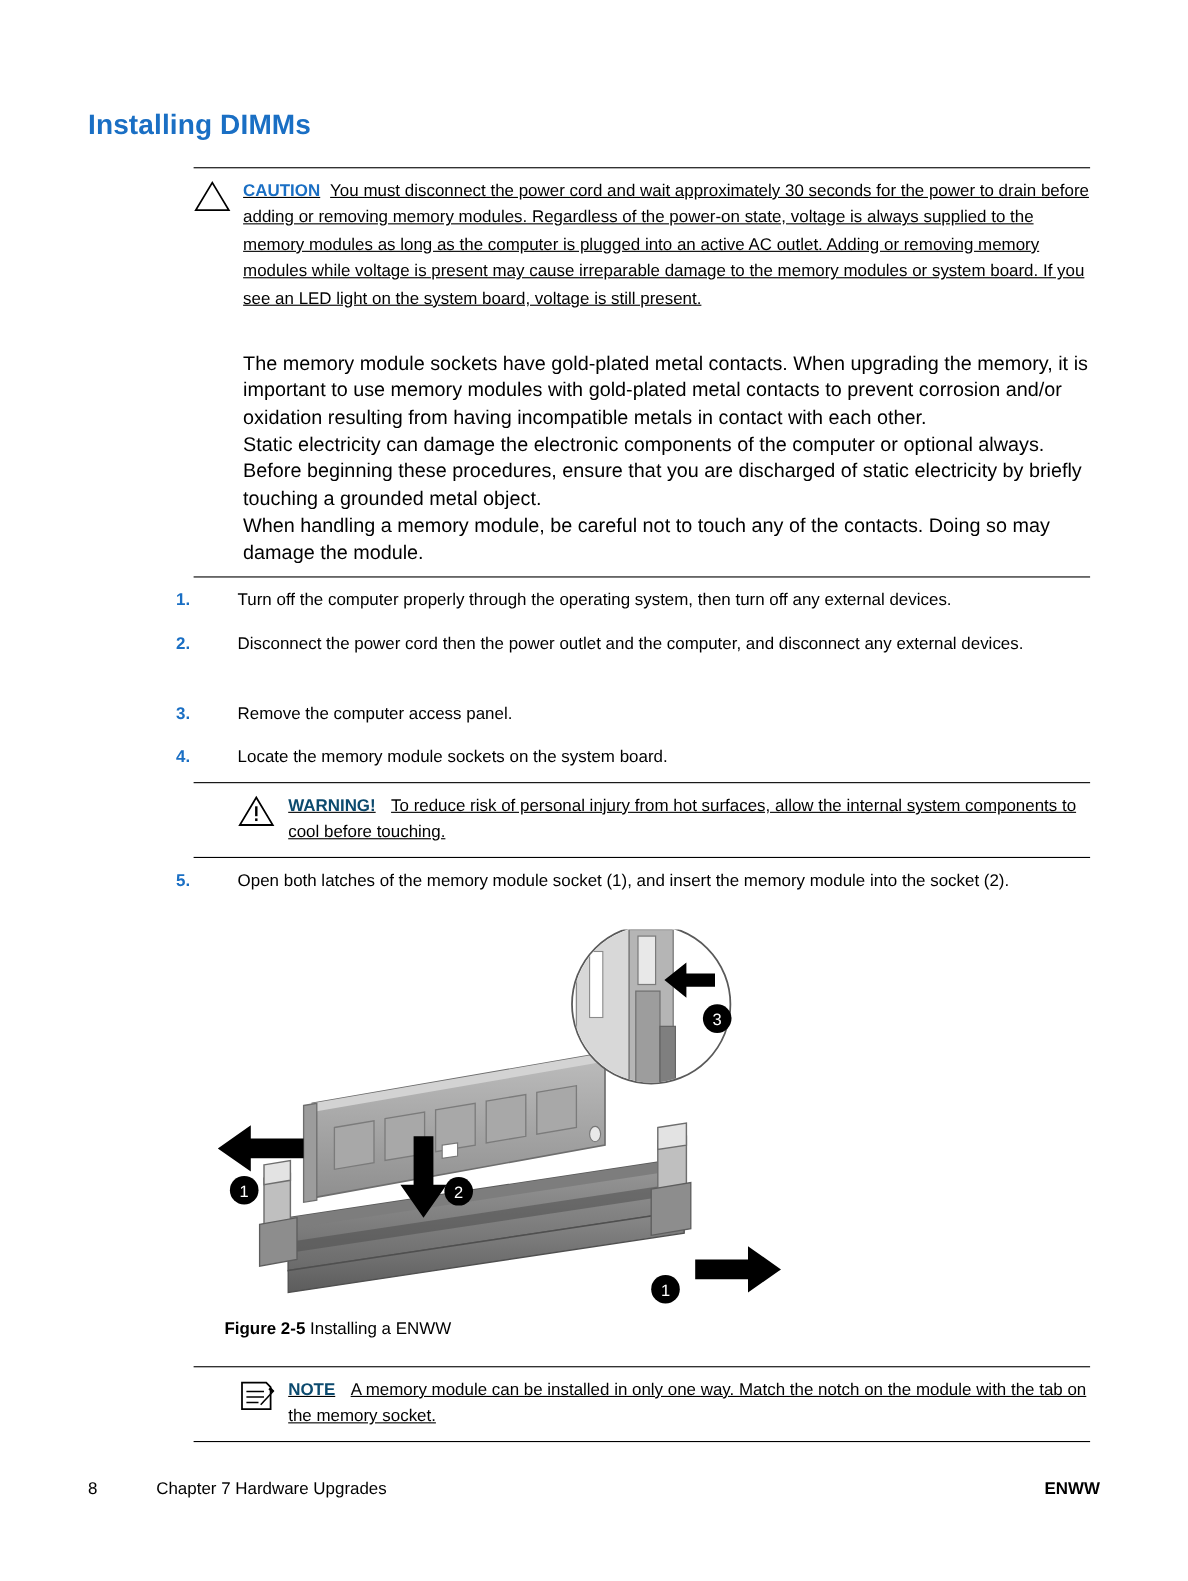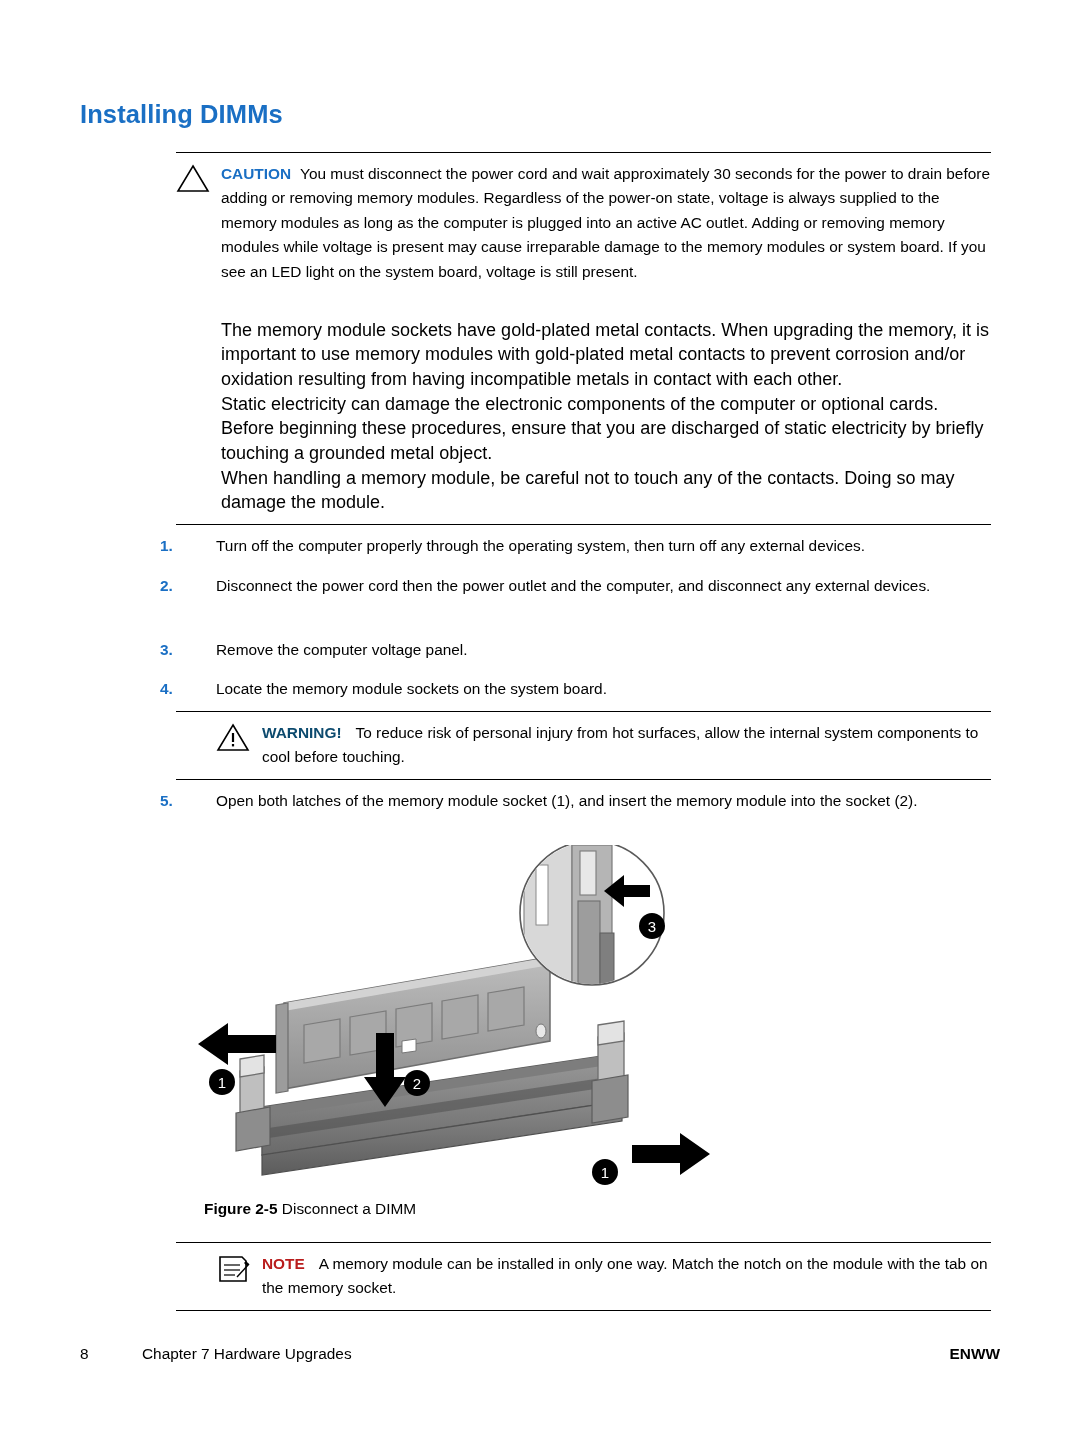--- a/index.html
+++ b/index.html
@@ -40,20 +40,21 @@
     box-sizing: border-box;
   }
   .notice .rule {
     height: 1px;
     background: #000;
     width: 100%;
   }
   .notice-body {
     position: relative;
     padding: 9px 0 9px 45px;
+    text-decoration: underline;
   }
   .notice-icon {
     position: absolute;
     left: 0px;
     top: 10px;
     width: 34px;
     height: 30px;
   }
   .notice p {
     margin: 0;
@@ -63,21 +64,21 @@
   }
   .lbl-caution {
     color: #1a6fc4;
     font-weight: bold;
   }
   .lbl-warning {
     color: #0c4a6e;
     font-weight: bold;
   }
   .lbl-note {
-    color: #b91c1c;
+    color: #0c4a6e;
     font-weight: bold;
   }
   .gap-after-label { display: inline-block; width: 9px; }
 
   
   .plain-para {
     position: absolute;
     left: 221px;
     width: 770px;
     margin: 0;
@@ -154,36 +155,36 @@
       <span class="notice-icon">
         <svg width="34" height="30" viewBox="0 0 34 30">
           <polygon points="17,3 32,28 2,28" fill="none" stroke="#000" stroke-width="1.6"></polygon>
         </svg>
       </span>
       <p><span class="lbl-caution">CAUTION</span><span class="gap-after-label"></span><span>You must disconnect the power cord and wait approximately 30 seconds for the power to drain before adding or removing memory modules. Regardless of the power-on state, voltage is always supplied to the memory modules as long as the computer is plugged into an active AC outlet. Adding or removing memory modules while voltage is present may cause irreparable damage to the memory modules or system board. If you see an LED light on the system board, voltage is still present.</span></p>
     </div>
   </div>
 
   <p class="plain-para" style="top:318px;">The memory module sockets have gold-plated metal contacts. When upgrading the memory, it is important to use memory modules with gold-plated metal contacts to prevent corrosion and/or oxidation resulting from having incompatible metals in contact with each other.</p>
-  <p class="plain-para" style="top:392px;">Static electricity can damage the electronic components of the computer or optional cards. Before beginning these procedures, ensure that you are discharged of static electricity by briefly touching a grounded metal object.</p>
+  <p class="plain-para" style="top:392px;">Static electricity can damage the electronic components of the computer or optional always. Before beginning these procedures, ensure that you are discharged of static electricity by briefly touching a grounded metal object.</p>
   <p class="plain-para" style="top:466px;">When handling a memory module, be careful not to touch any of the contacts. Doing so may damage the module.</p>
 
   <div style="position:absolute;left:176px;top:524px;width:815px;height:1px;background:#000;"></div>
 
   <div class="step" style="top:534px;">
     <span class="num">1.</span>
     <span class="txt">Turn off the computer properly through the operating system, then turn off any external devices.</span>
   </div>
   <div class="step" style="top:574px;">
     <span class="num">2.</span>
     <span class="txt">Disconnect the power cord then the power outlet and the computer, and disconnect any external devices.</span>
   </div>
   <div class="step" style="top:638px;">
     <span class="num">3.</span>
-    <span class="txt">Remove the computer voltage panel.</span>
+    <span class="txt">Remove the computer access panel.</span>
   </div>
   <div class="step" style="top:677px;">
     <span class="num">4.</span>
     <span class="txt">Locate the memory module sockets on the system board.</span>
   </div>
 
   <div class="notice" style="top:711px;">
     <div class="rule"></div>
     <div class="notice-body" style="padding-left:86px;">
       <span class="notice-icon" style="left:40px;">
@@ -304,21 +305,21 @@
         <text x="472" y="87" font-family="Liberation Sans, sans-serif" font-size="15" fill="#fff" text-anchor="middle">3</text>
       </g>
       <g>
         <circle cx="425" cy="327" r="13" fill="#000"></circle>
         <text x="425" y="333" font-family="Liberation Sans, sans-serif" font-size="15" fill="#fff" text-anchor="middle">1</text>
       </g>
     </svg>
   </div>
 
   <div class="fig-caption">
-    <b>Figure 2-5</b>&nbsp;<span>Disconnect a DIMM</span>
+    <b>Figure 2-5</b>&nbsp;<span>Installing a ENWW</span>
   </div>
 
   <div class="notice" style="top:1242px;">
     <div class="rule"></div>
     <div class="notice-body" style="padding-left:86px;">
       <span class="notice-icon" style="left:40px;top:8px;">
         <svg width="34" height="34" viewBox="0 0 34 34">
           <polygon points="4,6 26,6 30,10 30,30 4,30" fill="#fff" stroke="#000" stroke-width="1.6"></polygon>
           <line x1="8" y1="14" x2="24" y2="14" stroke="#000" stroke-width="1.2"></line>
           <line x1="8" y1="19" x2="24" y2="19" stroke="#000" stroke-width="1.2"></line>

